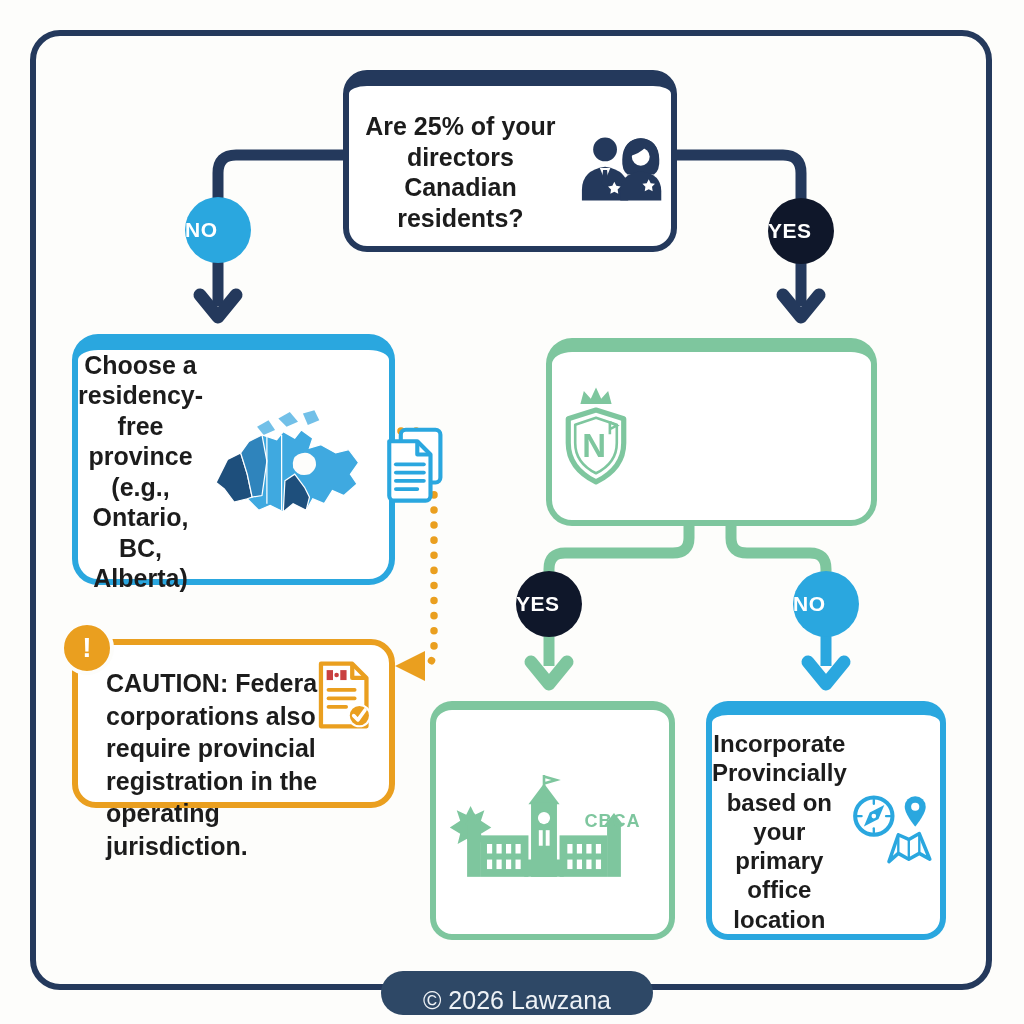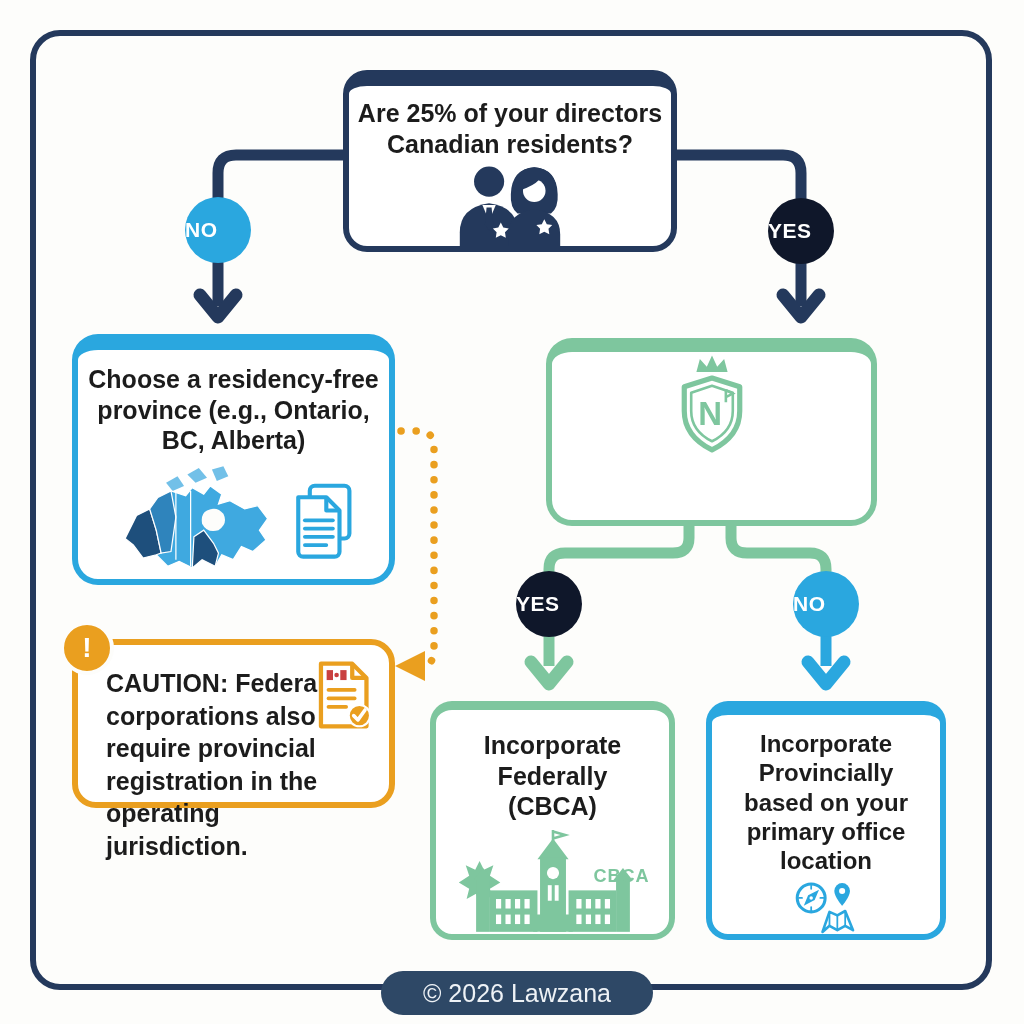--- a/index.html
+++ b/index.html
@@ -5,21 +5,21 @@
   html,body{margin:0;padding:0;background:#fff;}
   #canvas{position:relative;width:1024px;height:1024px;background:#fdfdfb;overflow:hidden;
           font-family:"Liberation Sans",sans-serif;}
   
   #frame{position:absolute;left:30px;top:30px;width:962px;height:960px;
          border:6px solid #24395c;border-radius:30px;box-sizing:border-box;}
   
   #connectors{position:absolute;left:0;top:0;width:1024px;height:1024px;z-index:1;}
   
   .node{position:absolute;background:#fff;box-sizing:border-box;z-index:2;
-        display:flex;flex-direction:column;align-items:center;}
+        display:flex;flex-direction:row;align-items:center;}
   .node-title{font-weight:700;color:#1c1c1c;text-align:center;line-height:1.22;}
   .navy-box{border:6px solid #24395c;border-top-width:16px;border-radius:24px;}
   .blue-box{border:6px solid #2aa7df;border-top-width:16px;border-radius:26px;}
   .green-box{border:6px solid #7ec69e;border-top-width:14px;border-radius:26px;}
   .green-box2{border:6px solid #7ec69e;border-top-width:9px;border-radius:22px;}
   .blue-box2{border:6px solid #2aa7df;border-top-width:14px;border-radius:22px;}
   .orange-box{border:6px solid #ea9f1f;border-radius:24px;}
   
   .circle{position:absolute;width:66px;height:66px;border-radius:50%;z-index:3;
           display:flex;align-items:center;
@@ -40,21 +40,21 @@
   #provincial-box .node-title{font-size:24px;margin-top:14px;width:210px;}
   #caution-box{left:72px;top:639px;width:323px;height:169px;z-index:2;}
   #caution-box .node-title{font-size:25px;text-align:left;position:absolute;
       left:28px;top:22px;width:225px;line-height:1.3;}
   #warn-badge{position:absolute;left:-18px;top:-24px;width:46px;height:46px;border-radius:50%;
       background:#ea9f1f;border:4px solid #fdfdfb;display:flex;align-items:center;justify-content:center;
       color:#fff;font-weight:700;font-size:28px;z-index:4;}
   #caution-doc{position:absolute;right:14px;top:14px;}
   
   #footer-pill{position:absolute;left:381px;top:971px;width:272px;height:44px;border-radius:22px;
-      background:#2e4866;z-index:4;display:flex;align-items:center;justify-content:center;
+      background:#2e4866;z-index:4;display:flex;align-items:flex-end;justify-content:center;
       color:#eef2f6;font-size:25px;}
   .ic{display:block;}
 </style>
 </head>
 <body>
 
 <div id="canvas">
   <div id="frame"></div>
 
   <svg id="connectors" viewBox="0 0 1024 1024">
@@ -145,21 +145,20 @@
   </div>
 
   <div class="circle c-green" style="left:516px;top:571px;">
     <span>YES</span>
     </div>
   <div class="circle c-blue" style="left:793px;top:571px;">
     <span>NO</span>
     </div>
 
   <div class="node green-box2" id="federal-box">
-    <div class="node-title">Incorporate Federally (CBCA)</div>
     <svg class="ic" width="216" height="104" viewBox="0 0 250 120" style="margin-top:6px;">
       <g fill="#7ec69e">
         <path d="M40,38 l5,10 11,-5 -4,12 12,8 -12,7 3,12 -11,-6 -4,12 -4,-12 -11,6 3,-12 -12,-7 12,-8 -4,-12 11,5 Z"></path>
         <path d="M125,2 v18 M125,4 l14,4 -14,4" stroke="#7ec69e" stroke-width="3" fill="none"></path>
         <polygon points="125,12 107,36 143,36"></polygon>
         <rect x="110" y="34" width="30" height="86"></rect>
         <polygon points="106,100 144,100 148,120 102,120"></polygon>
         <rect x="52" y="72" width="55" height="48"></rect>
         <rect x="143" y="72" width="55" height="48"></rect>
         <rect x="36" y="58" width="16" height="62"></rect>

